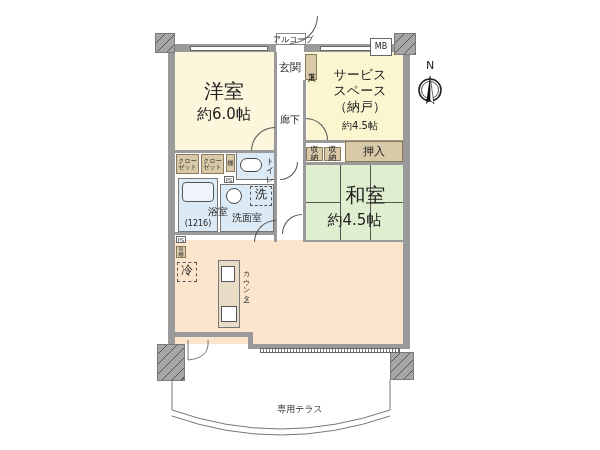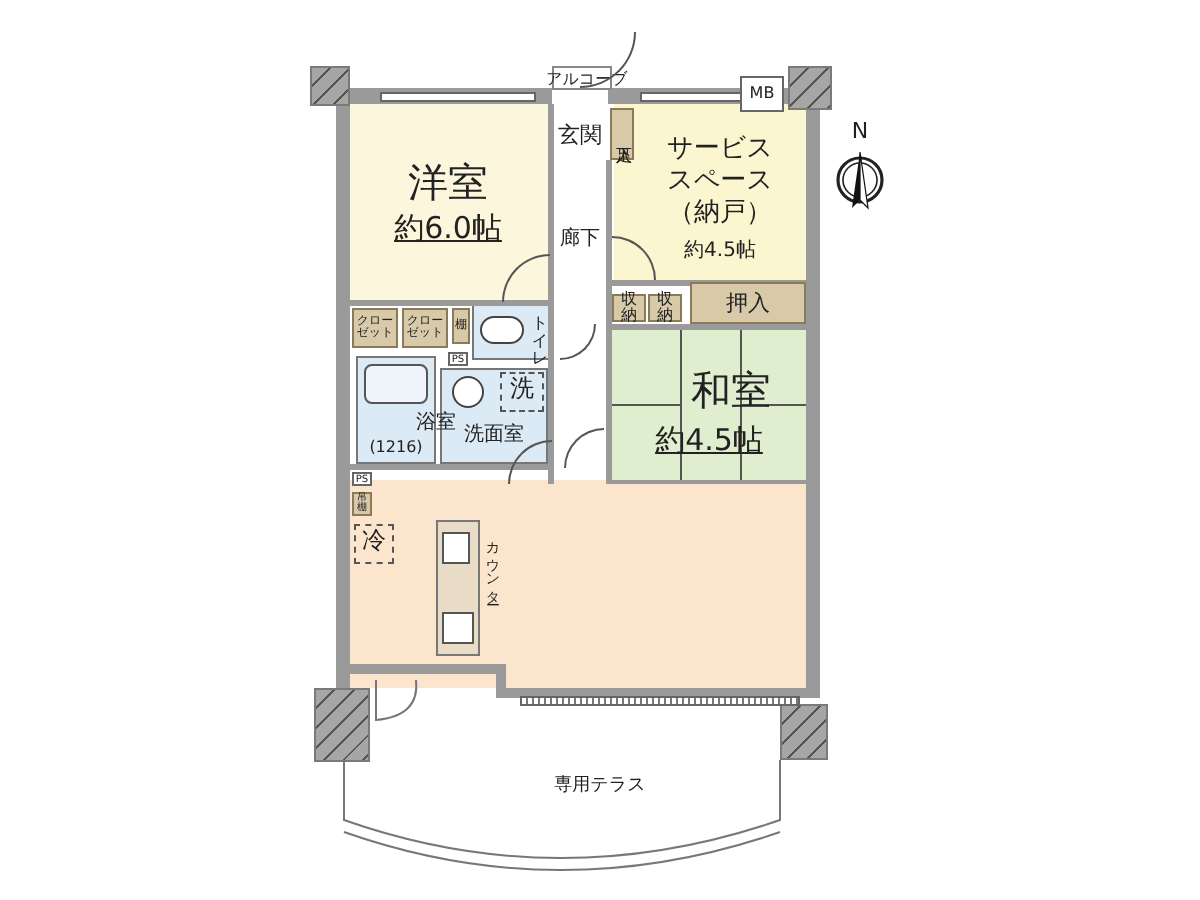--- a/index.html
+++ b/index.html
@@ -5,21 +5,21 @@
   html, body { margin:0; padding:0; background:#ffffff; }
   body { width:600px; height:450px; position:relative; overflow:hidden;
          font-family: "DejaVu Sans", sans-serif; color:#222; }
   .abs { position:absolute; }
   .wall { position:absolute; background:#9a9a9a; }
   .pillar { position:absolute; background:#a6a6a6; border:1px solid #7a7a7a; box-sizing:border-box;
             background-image: repeating-linear-gradient(135deg, transparent 0 6px, #555 6px 7px); }
   .room { position:absolute; box-sizing:border-box; }
   .label { position:absolute; text-align:center; white-space:nowrap; line-height:1.15; }
   .big { font-size:20px; }
-  .mid { font-size:15px;text-decoration:underline; }
+  .mid { font-size:15px; }
   .sm { font-size:11px; }
   .xs { font-size:8px; }
   .tiny { font-size:6px; }
   .closet { position:absolute; background:#d8c9a8; border:1px solid #8a7a5a; box-sizing:border-box;
             display:flex; align-items:center; justify-content:center; font-size:8px; line-height:1; text-align:center; }
   .win { position:absolute; background:#fff; border:1px solid #666; box-sizing:border-box; }
   .dotted { position:absolute; border:1px dashed #555; box-sizing:border-box; }
   .door-arc { position:absolute; border:1px solid #555; box-sizing:border-box; }
   .tatami { position:absolute; background:#555; }
 </style>
@@ -146,21 +146,21 @@
   <div class="abs" style="left:221px;top:306px;width:16px;height:16px;border:1px solid #555;background:#fff;box-sizing:border-box;"></div>
   <div class="label" style="left:240px;top:266px;width:10px;font-size:7px;writing-mode:vertical-rl;">カウンター</div>
   <div class="door-arc" style="left:254px;top:220px;width:22px;height:22px;border-radius:22px 0 0 0;border-right:none;border-bottom:none;"></div>
 
 
   <svg class="abs" style="left:150px;top:330px;" width="280" height="110" viewBox="0 0 280 110">
     <path d="M22 50 L22 80 Q130 118 240 80 L240 50" fill="none" stroke="#777" stroke-width="1"></path>
     <path d="M22 86 Q130 124 240 86" fill="none" stroke="#777" stroke-width="1"></path>
     <path d="M38 10 L38 30 Q60 28 58 10" fill="none" stroke="#777" stroke-width="1"></path>
   </svg>
-  <div class="label" style="left:250px;top:388px;width:100px;font-size:9px;">専用テラス</div>
+  <div class="label" style="left:250px;top:404px;width:100px;font-size:9px;">専用テラス</div>
 
   <div class="abs" style="left:415px;top:60px;width:34px;height:50px;">
     <div class="label" style="left:8px;top:0px;width:14px;font-size:11px;">N</div>
     <svg style="position:absolute;left:0;top:12px;" width="32" height="36" viewBox="0 0 32 36">
       <circle cx="15" cy="18" r="11" fill="none" stroke="#222" stroke-width="1.6"></circle>
       <circle cx="15" cy="18" r="8.5" fill="none" stroke="#222" stroke-width="0.8"></circle>
       <path d="M15 4 L11 32 L15 28 Z" fill="#111"></path>
       <path d="M15 4 L19 32 L15 28 Z" fill="#fff" stroke="#111" stroke-width="0.6"></path>
     </svg>
   </div>

